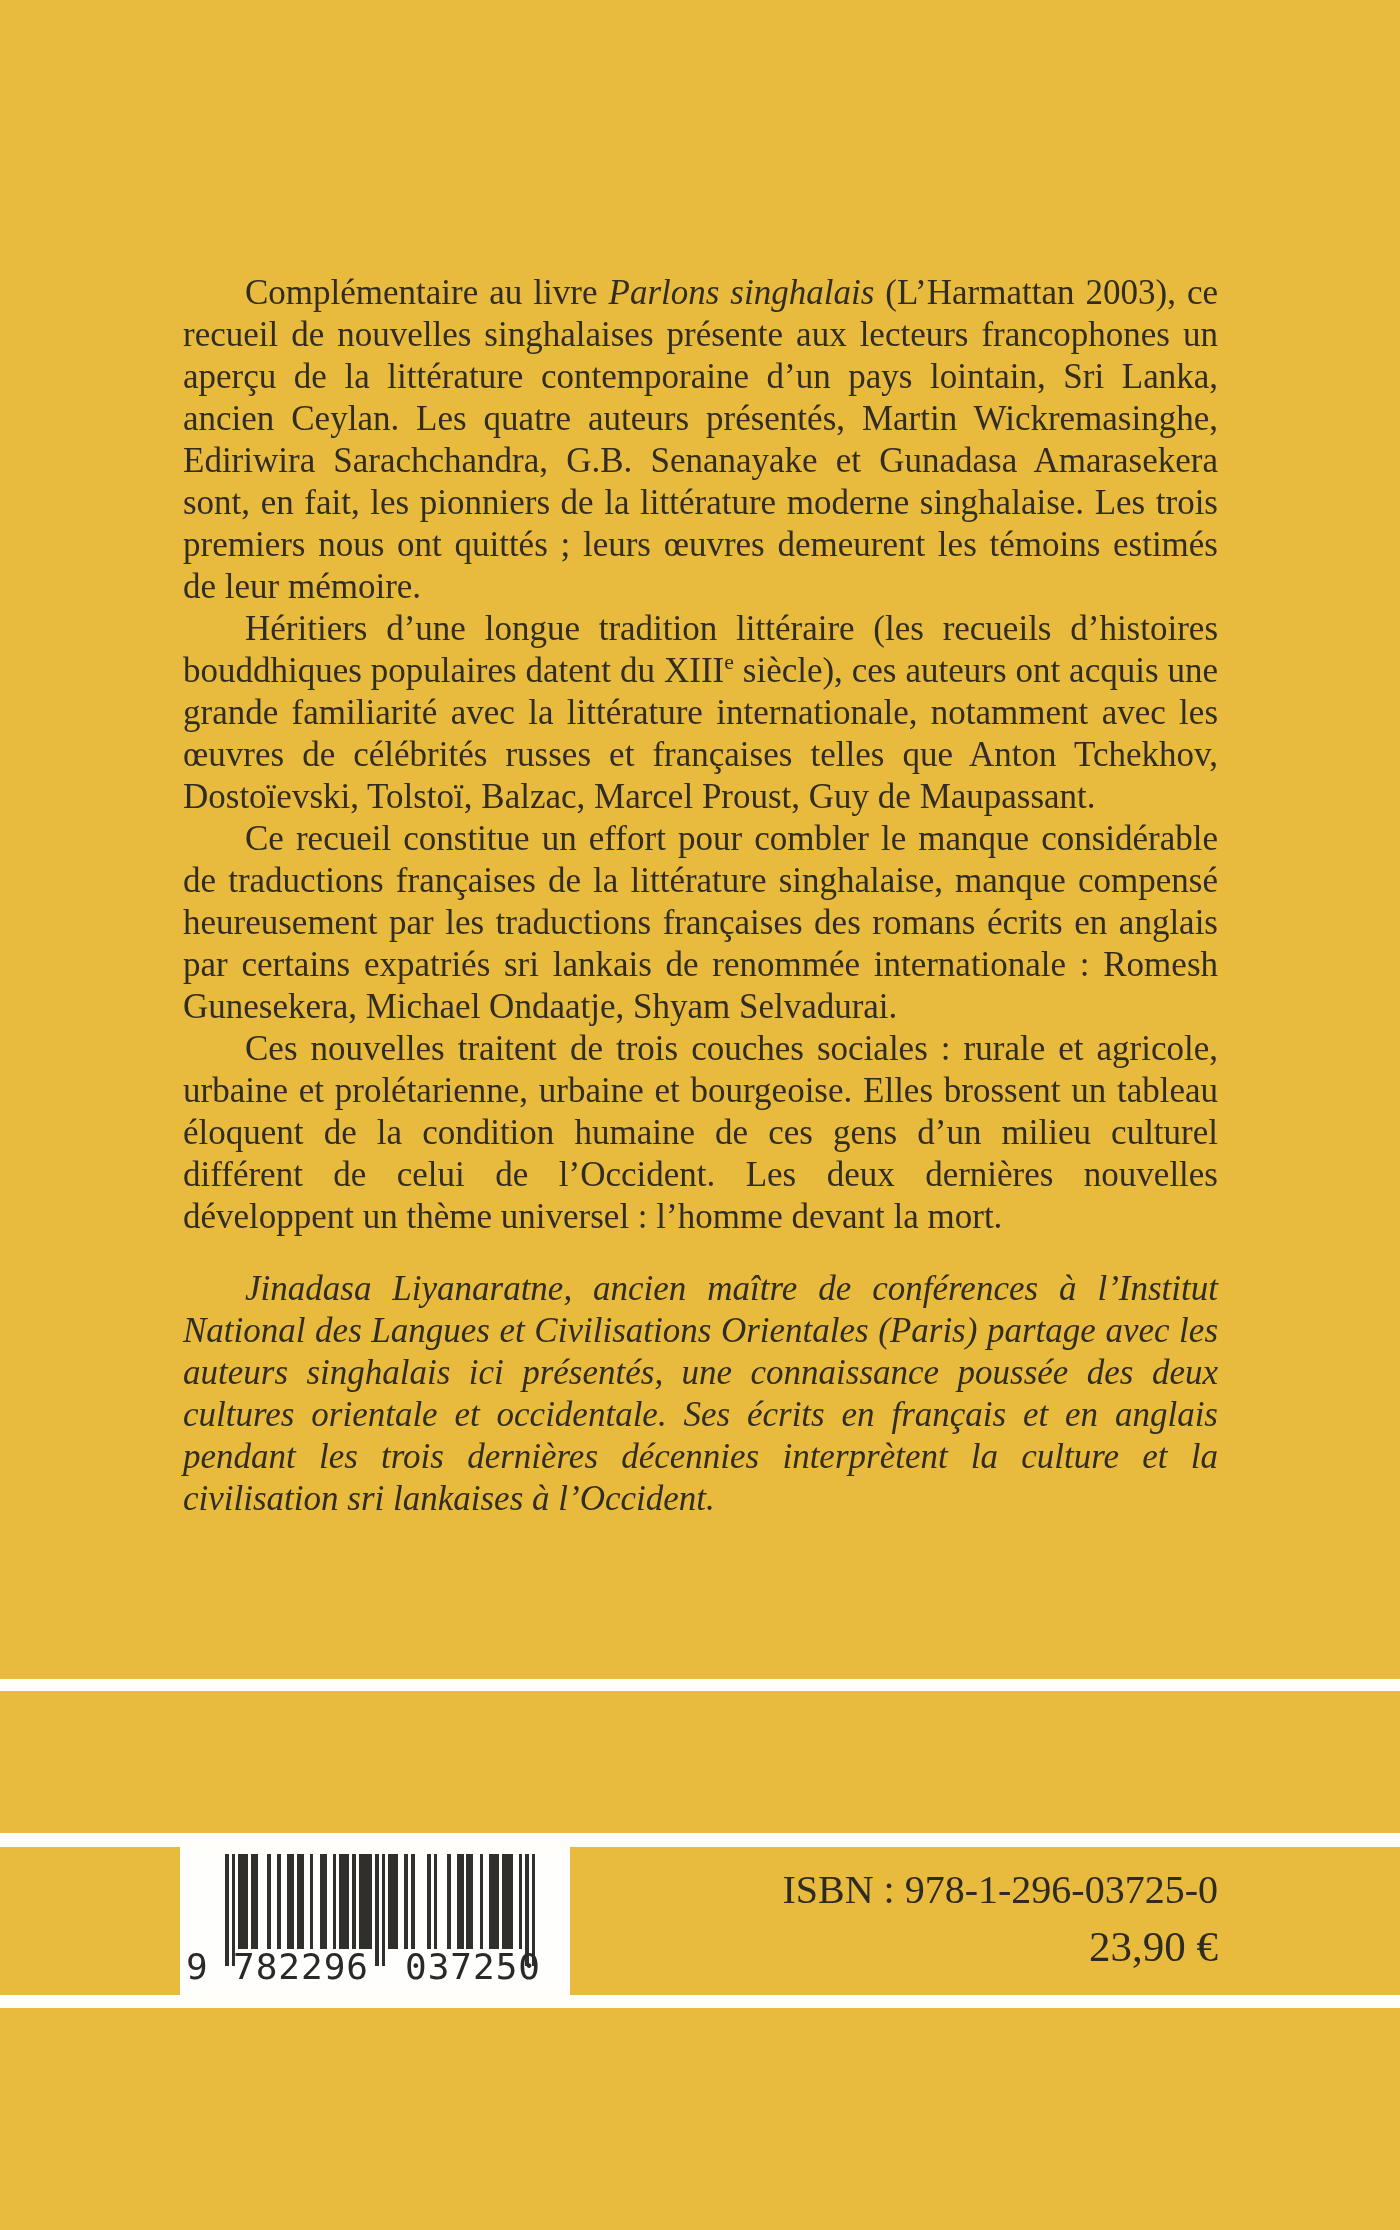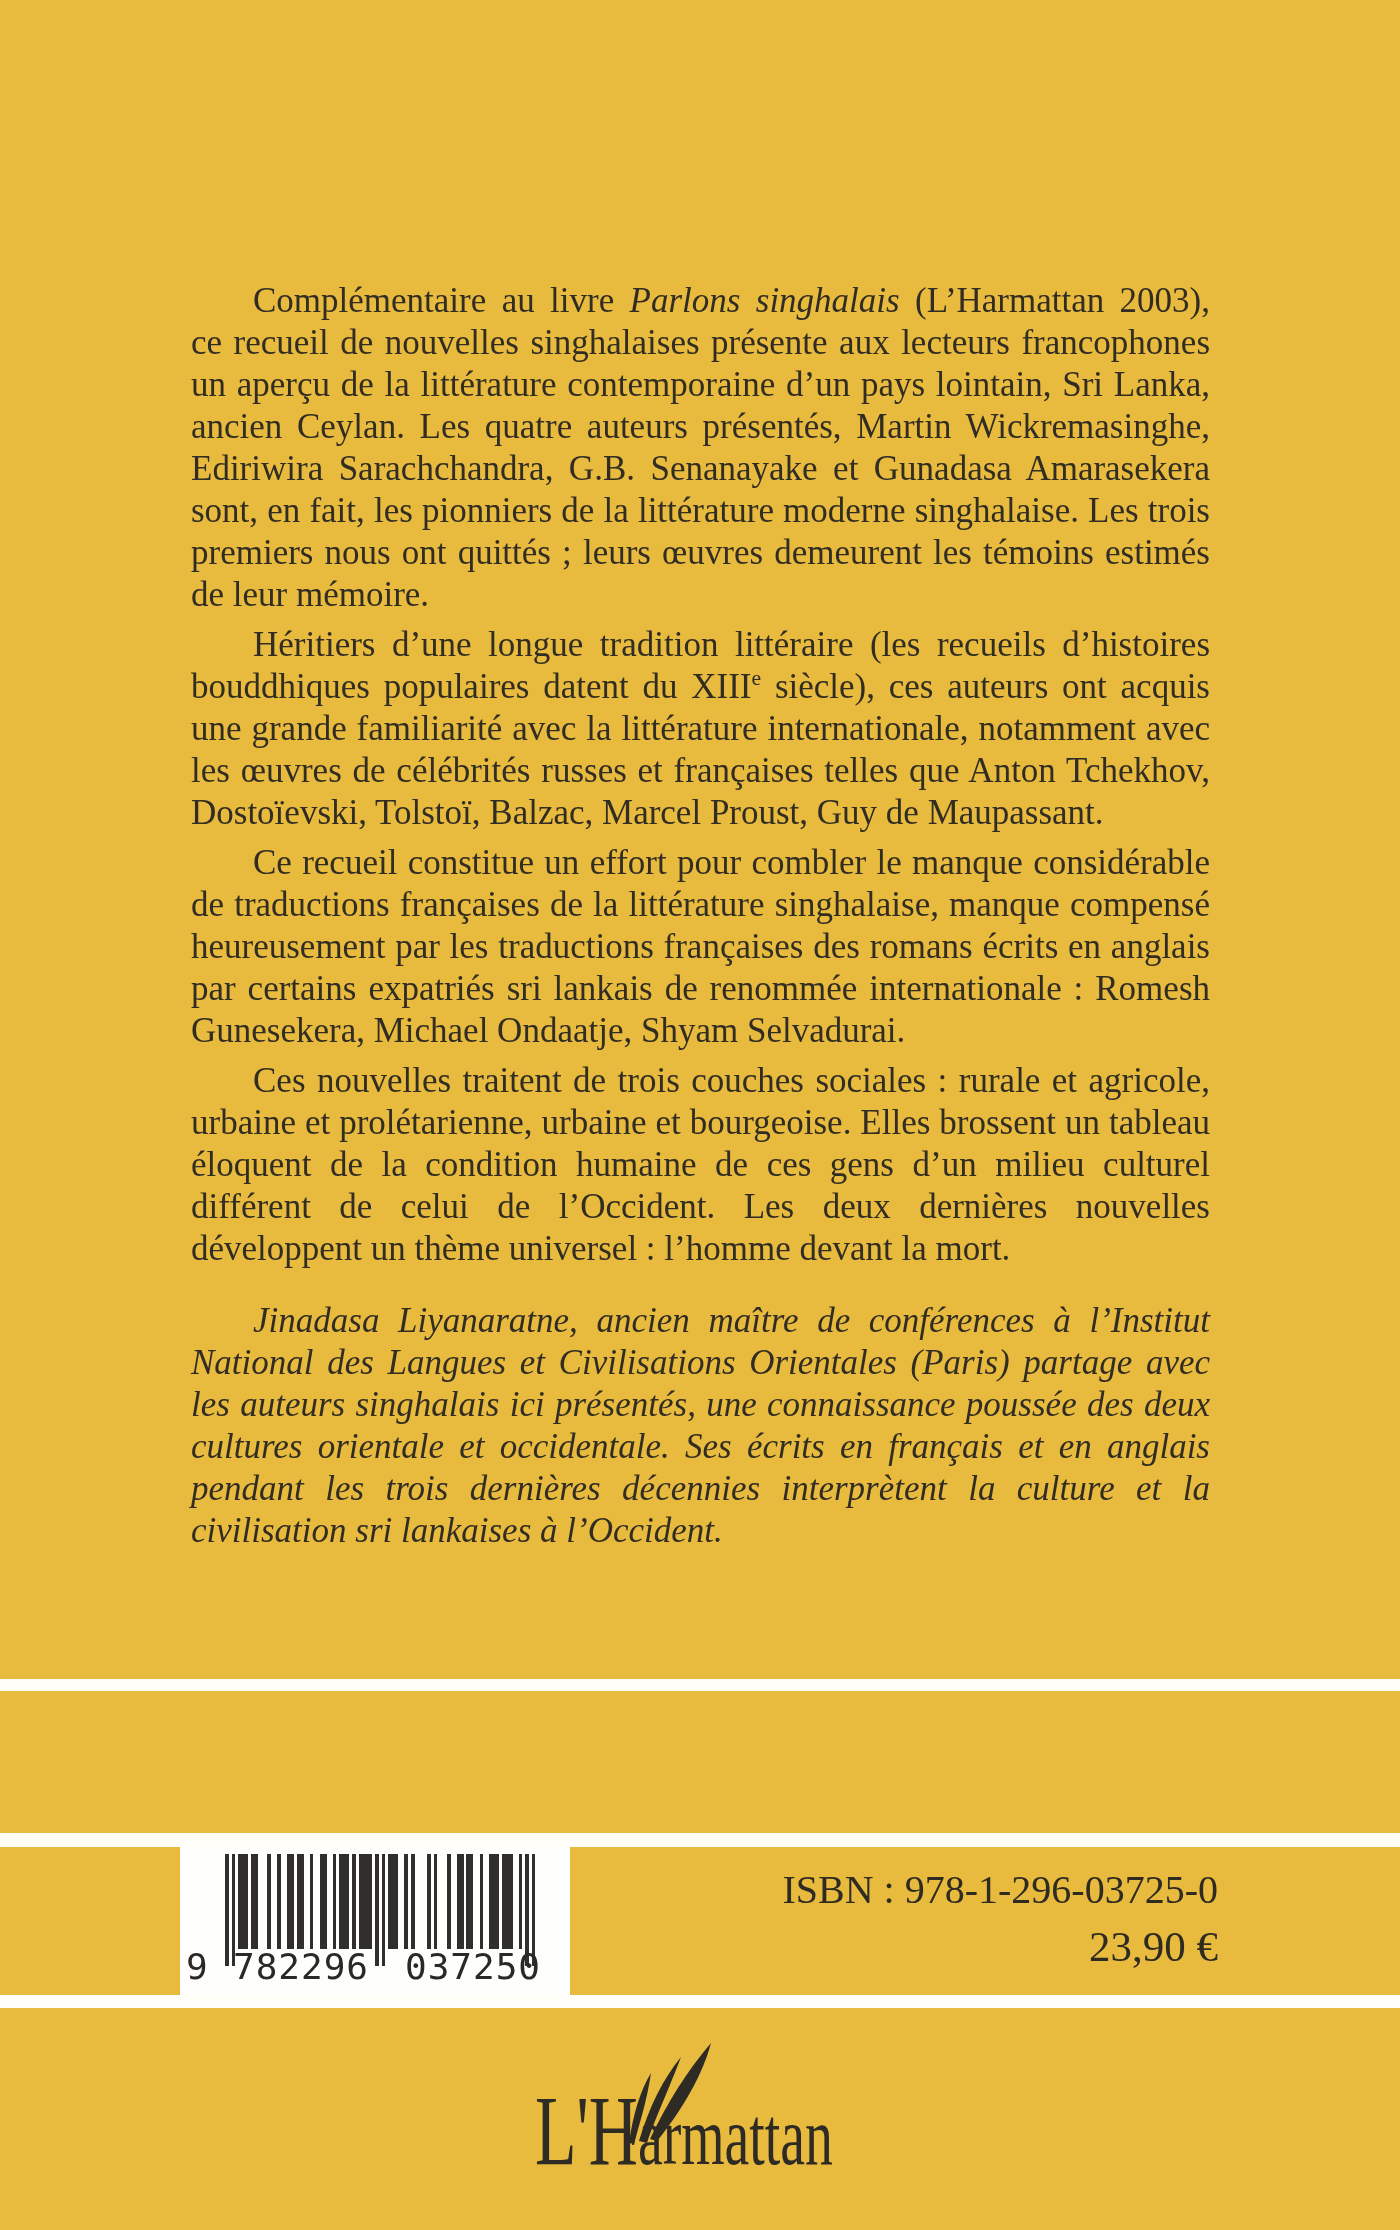--- a/index.html
+++ b/index.html
@@ -7,21 +7,21 @@
   .page{position:relative; width:1400px; height:2230px; background:#e8ba3e; overflow:hidden; margin:0 auto;}
 
   
   .title{position:absolute; top:136px; left:0; width:1400px; margin:0; text-align:center;
          font-family:"Liberation Sans", sans-serif; font-weight:bold; font-size:63px; line-height:66px;
          color:#29271f; letter-spacing:0px;}
 
   
   .synopsis{position:absolute; left:183px; top:272px; width:1035px; color:#312d22;
             font-size:35px; line-height:42px; text-align:justify;}
-  .synopsis p{margin:8px; text-indent:62px; hyphens:none;}
+  .synopsis p{margin:0; text-indent:62px; hyphens:none;}
   .synopsis p.bio{margin-top:30px; font-style:italic;font-family:Liberation Serif, serif;}
   .synopsis i{font-style:italic;}
   .synopsis sup{font-size:0.62em; line-height:0; vertical-align:super;}
 
   
   .stripe{position:absolute; left:0; width:1400px; background:#fffef8;}
   .s1{top:1679px; height:12px;}
   .s2{top:1833px; height:14px;}
   .s3{top:1995px; height:13px;}
 
@@ -117,23 +117,14 @@
         <div class="bar" style="left: 283.895px; width: 3.61316px; height: 95px;"></div>
         <div class="bar" style="left: 293.684px; width: 3.61316px; height: 95px;"></div>
         <div class="bar" style="left: 300.211px; width: 3.61316px; height: 112px;"></div>
         <div class="bar" style="left: 306.737px; width: 3.61316px; height: 112px;"></div>
       </div>
     <div class="bc-digit bc-first">9</div>
     <div class="bc-digit bc-g1">782296</div>
     <div class="bc-digit bc-g2">037250</div>
   </div>
 
-  <div class="logo">
-    <svg class="leaf" width="90" height="108" viewBox="0 0 90 108">
-      <path d="M6,102 C10,74 17,50 28,32 C24,60 16,84 11,103 Z" fill="#2e2b24"></path>
-      <path d="M16,100 C26,66 40,38 58,16 C46,48 31,80 24,102 Z" fill="#2e2b24"></path>
-      <path d="M27,98 C44,62 64,30 88,2 C78,40 52,78 34,100 Z" fill="#2e2b24"></path>
-      <path d="M9,104 C12,88 15,74 20,60 L22,61 C17,76 13,90 11,104 Z" fill="#2e2b24"></path>
-    </svg>
-    <span class="logo-scale"><span class="lg-big">L'H</span><span class="lg-small">armattan</span></span>
-  </div>
 
 </div>
 
 </body></html>

